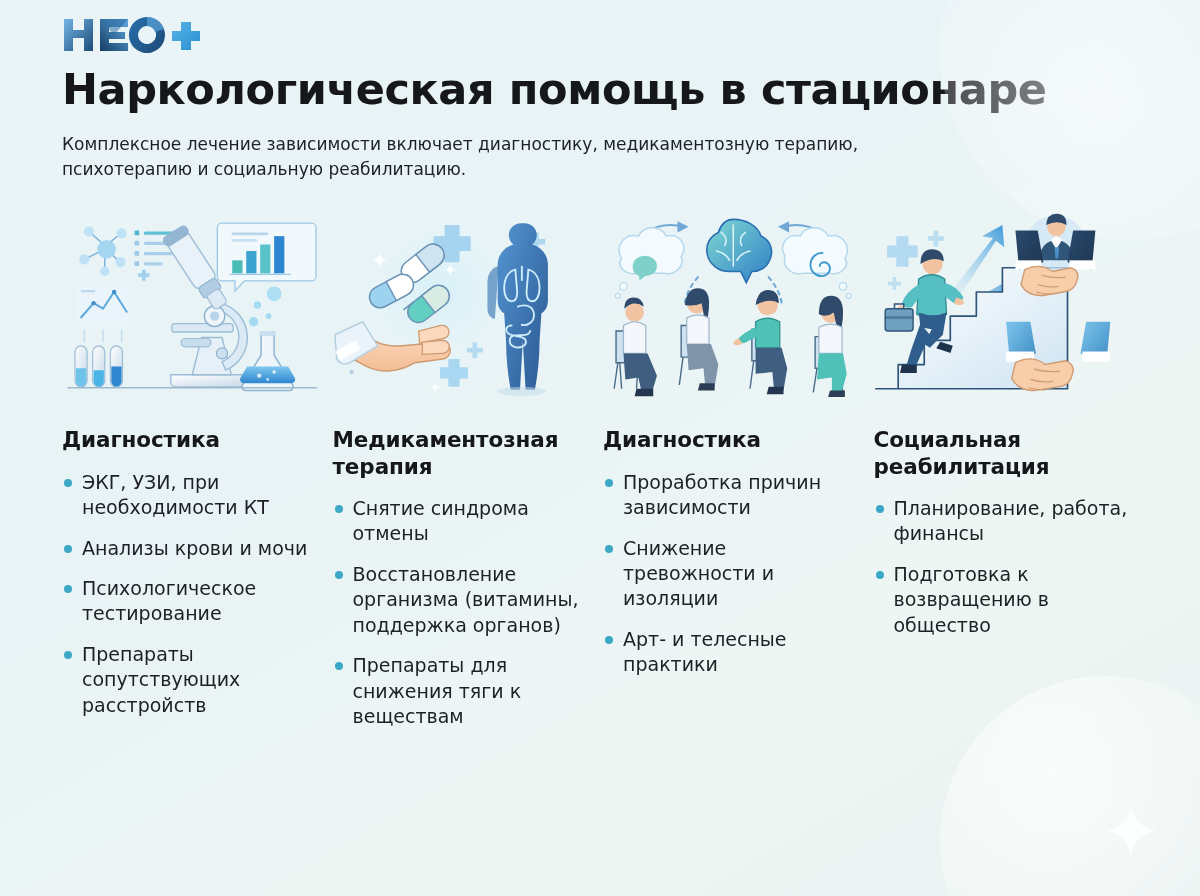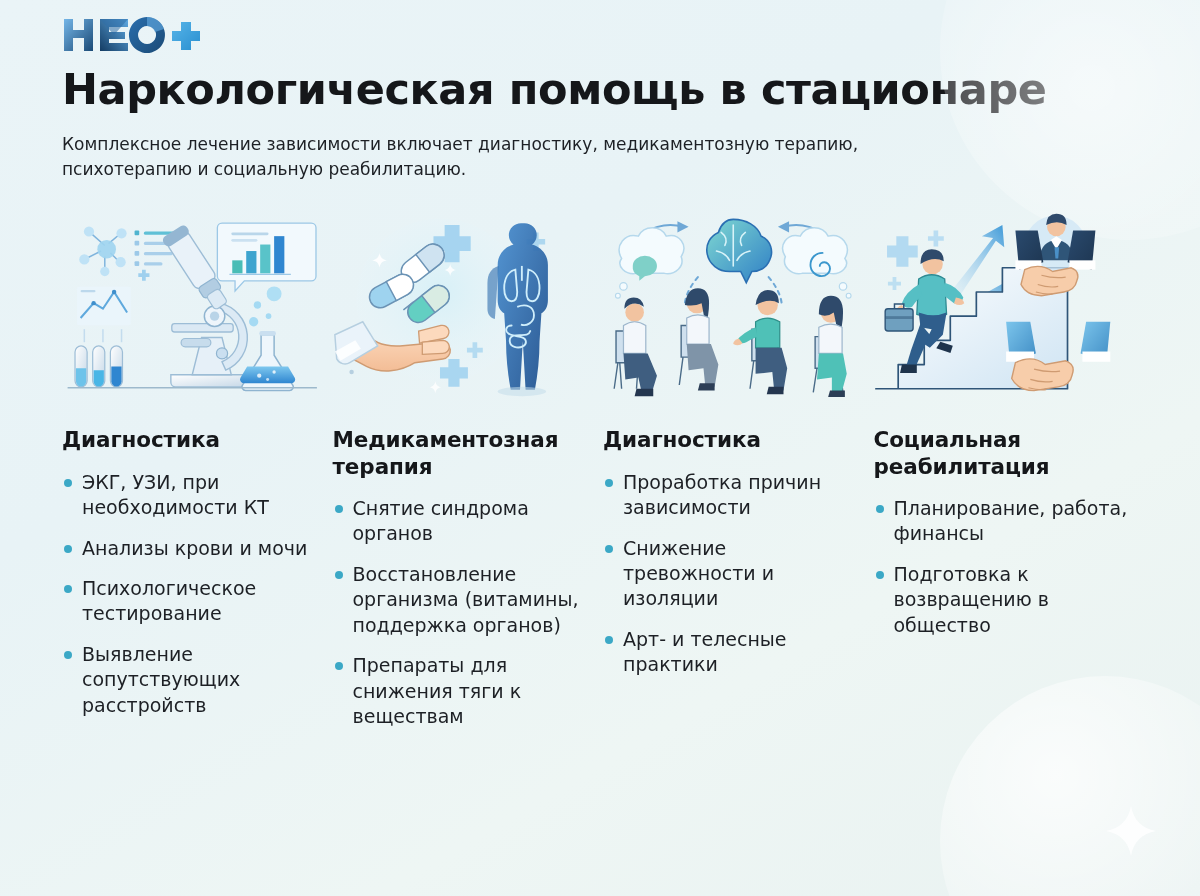--- a/index.html
+++ b/index.html
@@ -264,21 +264,21 @@
             <circle cx="221" cy="180" r="1.6" fill="#ffffff" opacity="0.7"></circle>
           </g>
           <line x1="6" y1="189" x2="274" y2="189" stroke="#9db9cc" stroke-width="1.6"></line>
         </svg>
       </div>
       <h2 class="col-title">Диагностика</h2>
       <ul class="bullets">
         <li>ЭКГ, УЗИ, при необходимости КТ</li>
         <li>Анализы крови и мочи</li>
         <li>Психологическое тестирование</li>
-        <li>Выявление сопутствующих расстройств</li>
+        <li>Препараты сопутствующих расстройств</li>
       </ul>
     </div>
 
     <div class="col col-2">
       <div class="illus">
         <svg viewBox="0 0 280 200" aria-hidden="true">
           <defs>
             <radialGradient id="m-glow" cx="50%" cy="45%" r="55%">
               <stop offset="0%" stop-color="#d7f0f7"></stop>
                 <stop offset="100%" stop-color="#e9f5f9" stop-opacity="0.2"></stop>
@@ -342,21 +342,21 @@
 
             <path d="M198 102 c10 -4 18 0 18 9 c0 8 -8 12 -14 10" fill="none" stroke="#cfeefb" stroke-width="2"></path>
 
             <path d="M192 122 c-6 0 -8 6 -3 9 c6 4 16 1 18 7 c2 6 -6 9 -12 7 c-6 -2 -7 -10 -1 -12 c7 -2 16 2 18 -5" fill="none" stroke="#cfeefb" stroke-width="2" stroke-linecap="round"></path>
           </g>
           <ellipse cx="203" cy="193" rx="26" ry="5" fill="#c3dcea" opacity="0.55"></ellipse>
         </svg>
       </div>
       <h2 class="col-title">Медикаментозная терапия</h2>
       <ul class="bullets">
-        <li>Снятие синдрома органов</li>
+        <li>Снятие синдрома отмены</li>
         <li>Восстановление организма (витамины, поддержка органов)</li>
         <li>Препараты для снижения тяги к веществам</li>
       </ul>
     </div>
 
     <div class="col col-3">
       <div class="illus">
         <svg viewBox="0 0 280 200" aria-hidden="true">
           <defs>
             <linearGradient id="p-brain" x1="0" y1="0" x2="1" y2="1">

